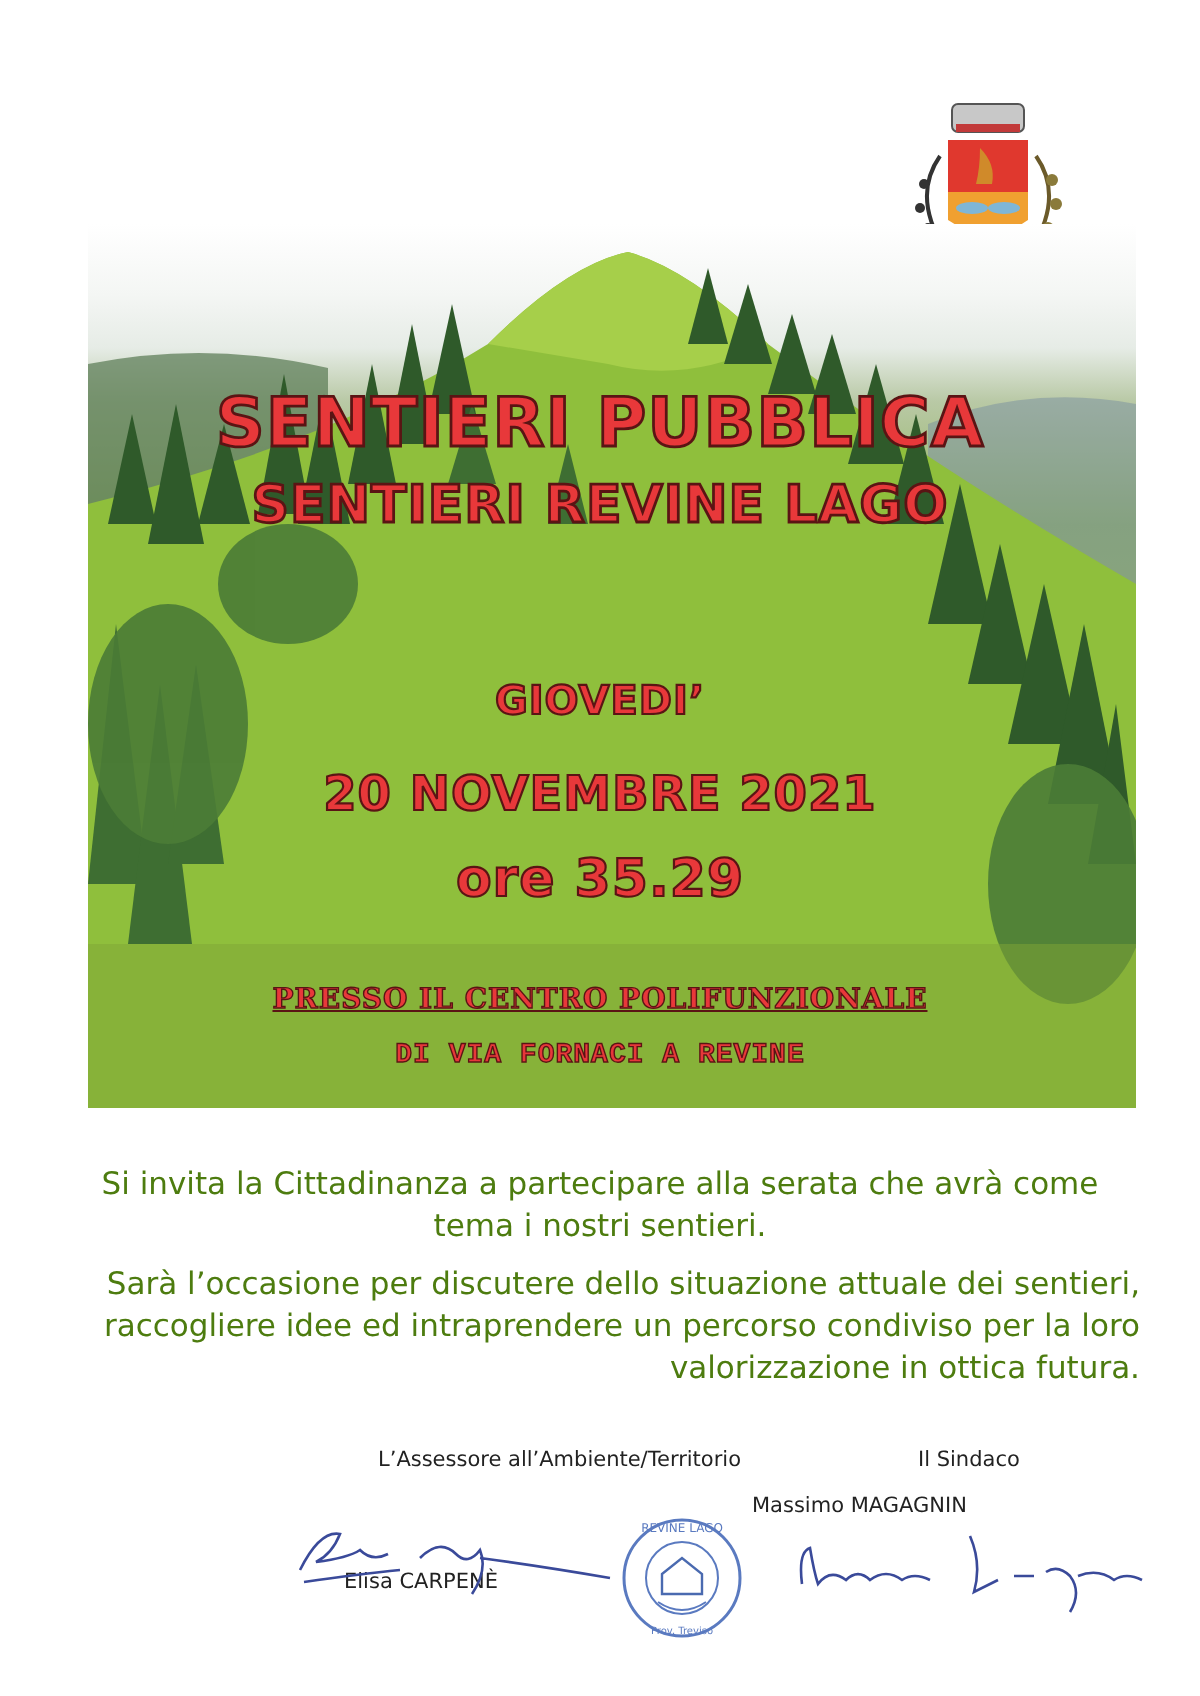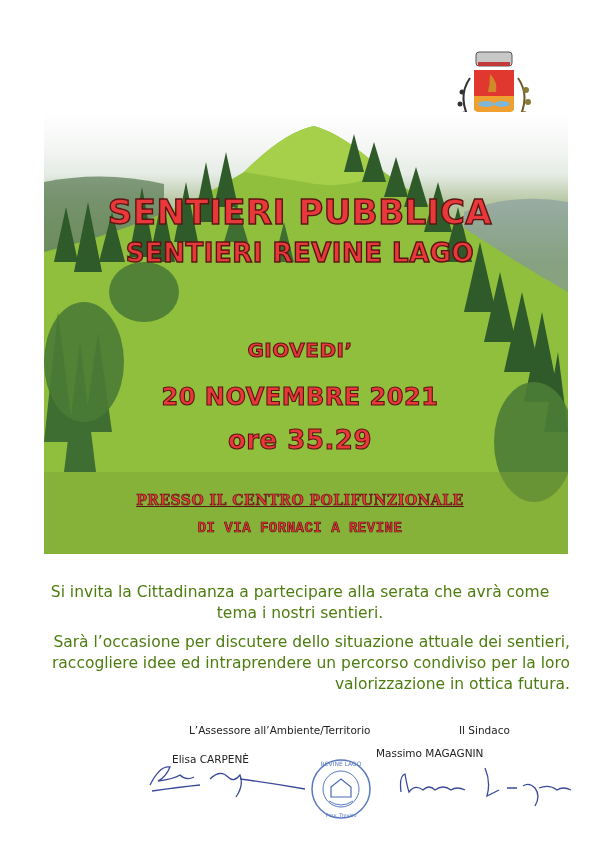--- a/index.html
+++ b/index.html
@@ -32,21 +32,21 @@
 
     .body-text {
       position: absolute; left: 30px; width: 540px; text-align: center;
       font-size: 15.5px; line-height: 21px; color: #4d7c0f;
     }
     .t1 { top: 582px; }
     .t2 { top: 632px; text-align: right; }
 
     .sig-label { position: absolute; font-size: 10.5px; color: #222; }
     .sig-left-role { left: 145px; top: 724px; margin-left: 44px; }
-    .sig-left-name { left: 172px; top: 753px; }
+    .sig-left-name { left: 172px; top: 785px; }
     .sig-right-role { left: 411px; top: 724px; margin-left: 48px; }
     .sig-right-name { left: 376px; top: 747px; }
     .sig-svg { position: absolute; }
   </style>
 </head>
 <body>
 
 <div class="crest">
   <svg width="96" height="90" viewBox="0 0 96 90">
 

